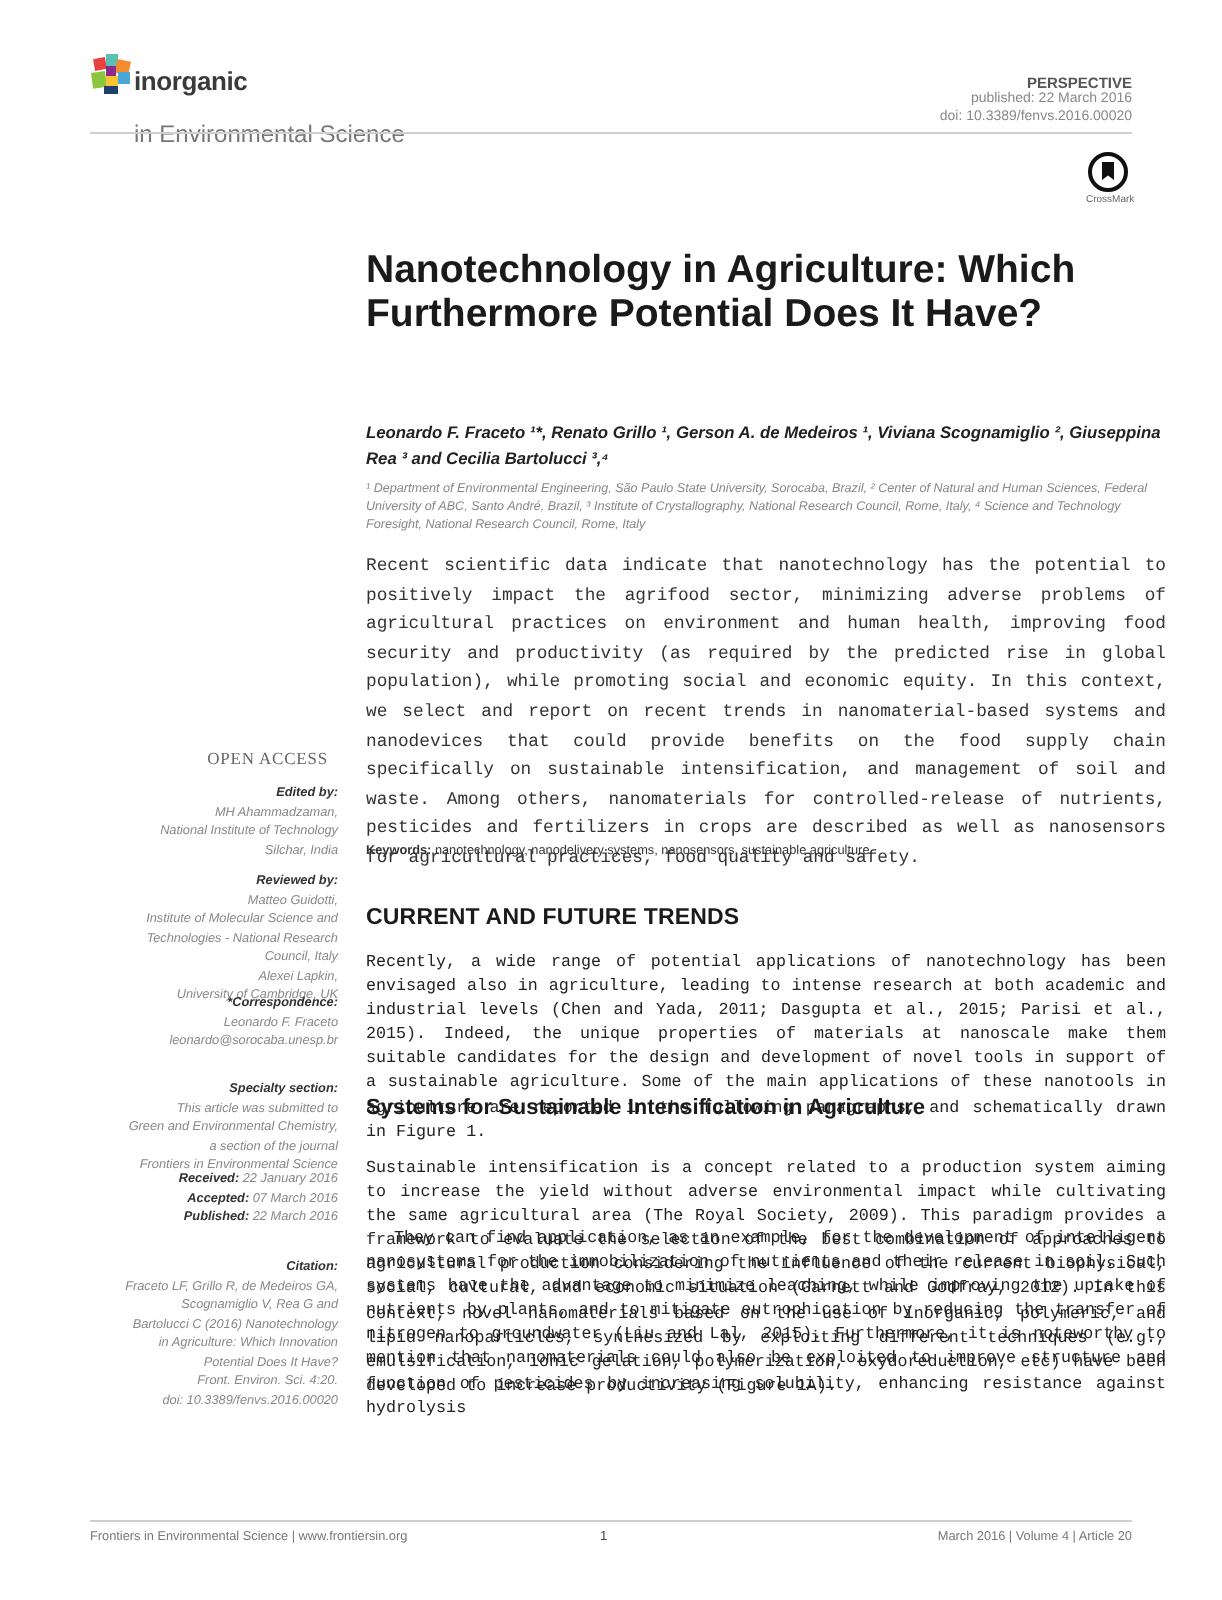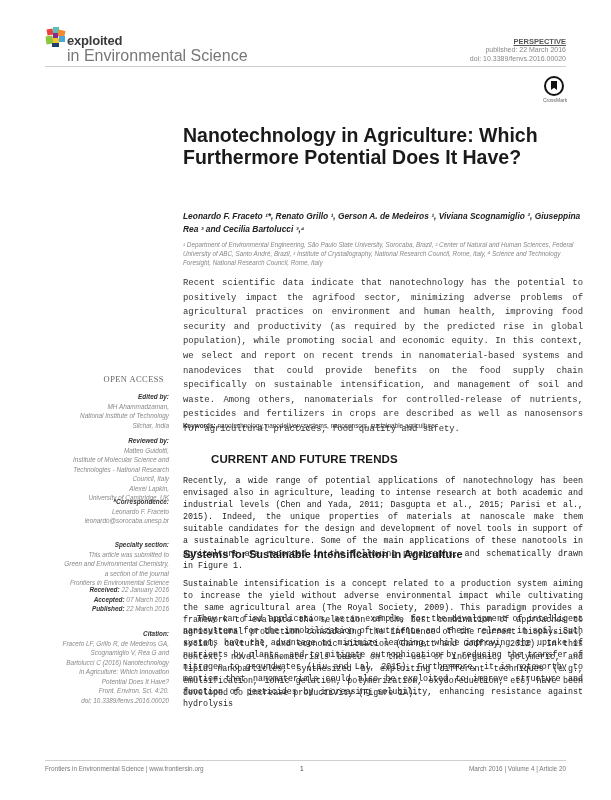--- a/index.html
+++ b/index.html
@@ -1,40 +1,40 @@
 <!DOCTYPE html>
 <html><head>
 <meta charset="utf-8">
 <style>
   html, body { margin: 0; padding: 0; background: #ffffff; }
   body { width: 611px; height: 800px; position: relative; overflow: hidden; font-family: "Liberation Sans", sans-serif; color: #222; }
 
   
   .logo { position: absolute; left: 45px; top: 26px; width: 22px; height: 22px; }
   .brand { position: absolute; left: 67px; top: 34px; font-size: 13px; font-weight: bold; color: #3a3a3a; letter-spacing: -0.2px; line-height: 1; }
-  .journal { position: absolute; left: 67px; top: 46px; font-size: 16px; color: #777; line-height: 1.2; }
+  .journal { position: absolute; left: 67px; top: 60px; font-size: 12px; color: #777; line-height: 1.2; }
   .hdr-rule { position: absolute; left: 45px; right: 45px; top: 66px; height: 1px; background: #cfcfcf; }
   .meta { position: absolute; right: 45px; top: 37px; text-align: right; font-size: 7px; color: #888; line-height: 1.25; }
-  .meta .type { font-weight: bold; color: #555; font-size: 7.5px; text-decoration: underline; }
+  .meta .type { font-weight: bold; color: #555; font-size: 7.5px; }
 
   .crossmark { position: absolute; right: 46px; top: 76px; width: 22px; text-align: center; }
   .crossmark .circle { width: 16px; height: 16px; border: 2px solid #111; border-radius: 50%; margin: 0 auto; position: relative; background: #fff; }
   .crossmark .circle::after { content: ""; position: absolute; left: 5px; top: 3px; width: 6px; height: 9px; background: #111; clip-path: polygon(0 0,100% 0,100% 100%,50% 75%,0 100%); }
   .crossmark .lbl { font-size: 5px; color: #666; margin-top: 1px; }
 
   
   .title { position: absolute; left: 183px; top: 124px; width: 380px; font-size: 19.5px; font-weight: bold; line-height: 22px; color: #1a1a1a; }
   .authors { position: absolute; left: 183px; top: 210px; width: 400px; font-size: 8.4px; font-weight: bold; font-style: italic; line-height: 13px; color: #222; }
   .affil { position: absolute; left: 183px; top: 240px; width: 400px; font-size: 6.3px; font-style: italic; color: #888; line-height: 9px; }
 
   .abstract { position: absolute; left: 183px; top: 276px; width: 400px; font-size: 8.9px; line-height: 14.6px; color: #333; text-align: justify; font-family: Liberation Mono, monospace; }
   .keywords { position: absolute; left: 183px; top: 422px; width: 400px; font-size: 6.4px; color: #333; }
   .keywords b { font-weight: bold; }
 
-  .section-h { position: absolute; left: 183px; top: 453px; font-size: 11.5px; font-weight: bold; color: #1a1a1a; letter-spacing: 0.1px; margin-left: 28px; }
+  .section-h { position: absolute; left: 183px; top: 453px; font-size: 11.5px; font-weight: bold; color: #1a1a1a; letter-spacing: 0.1px; }
   .body-p { position: absolute; left: 183px; width: 400px; font-family: Liberation Mono, monospace; font-size: 8.35px; line-height: 12.1px; color: #222; text-align: justify; }
   .p1 { top: 475px; }
   .sub-h { position: absolute; left: 183px; top: 548px; font-size: 11px; font-weight: bold; color: #1a1a1a; text-align: right; }
   .p2 { top: 578px; }
   .p3 { top: 613px; text-indent: 14px; }
 
   
   .side { position: absolute; right: 442px; text-align: right; width: 150px; font-size: 6.4px; color: #888; font-style: italic; line-height: 9.5px; }
   .side .h { font-weight: bold; color: #333; font-style: italic; }
   .open-access { position: absolute; right: 447px; top: 374px; font-family: "Liberation Serif", serif; font-size: 8.5px; color: #666; letter-spacing: 0.4px; text-align: right; }
@@ -57,21 +57,21 @@
 <svg class="logo" viewBox="0 0 22 22">
   <rect x="2" y="3" width="6" height="6" fill="#e8423f" transform="rotate(-10 5 6)"></rect>
   <rect x="8" y="1" width="6" height="6" fill="#5ac0b4"></rect>
   <rect x="13" y="4" width="7" height="7" fill="#f38b31" transform="rotate(12 16 7)"></rect>
   <rect x="14" y="10" width="6" height="6" fill="#4aa8d8"></rect>
   <rect x="8" y="7" width="5" height="5" fill="#8b2a8a"></rect>
   <rect x="1" y="10" width="7" height="8" fill="#8cc63f" transform="rotate(-8 4 14)"></rect>
   <rect x="8" y="12" width="6" height="6" fill="#f7c32e"></rect>
   <rect x="7" y="17" width="7" height="4" fill="#1f3f6e"></rect>
 </svg>
-<div class="brand">exploited</div>
+<div class="brand">inorganic</div>
 <div class="journal">in Environmental Science</div>
 <div class="hdr-rule"></div>
 
 <div class="meta">
   <div class="type">PERSPECTIVE</div>
   <div>published: 22 March 2016</div>
   <div>doi: 10.3389/fenvs.2016.00020</div>
 </div>
 
 <div class="crossmark">

